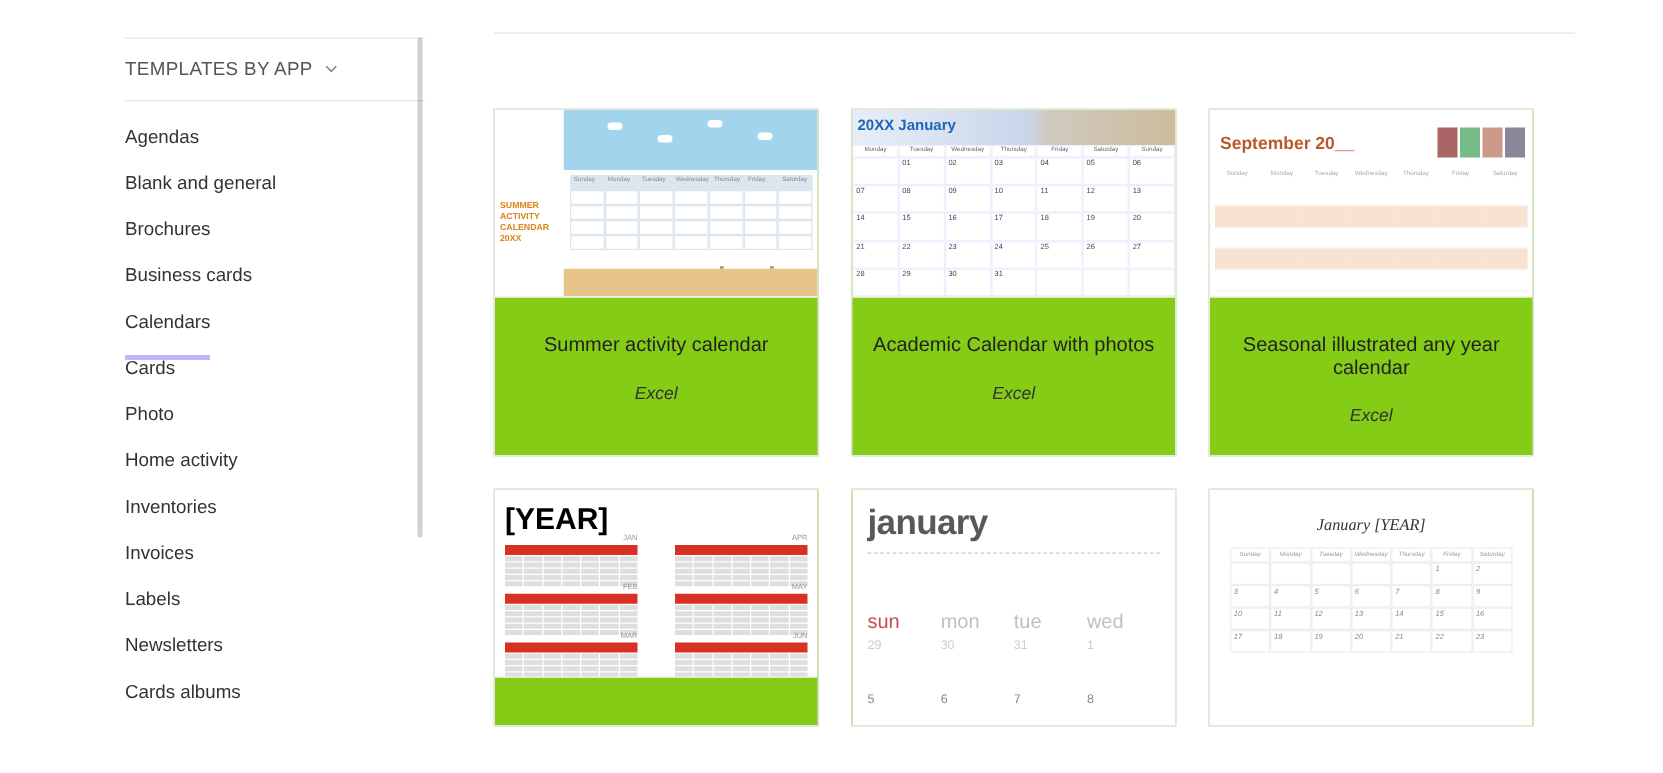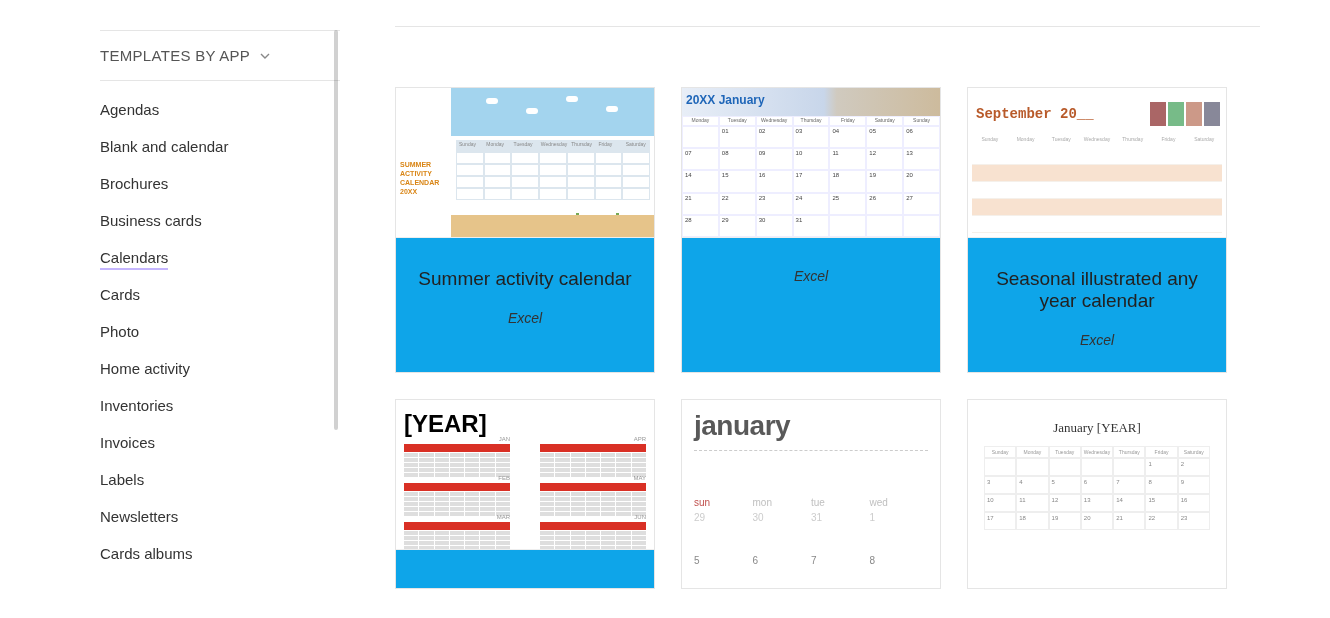--- a/index.html
+++ b/index.html
@@ -54,41 +54,41 @@
     list-style: none;
     padding-top: 10px;
   }
   .cat-list li {
     font-size: 15px;
     color: #333;
     padding: 10px 0;
     cursor: pointer;
   }
   .cat-list li.current span {
-    border-bottom: 2px solid #c4b5fd;
-    padding-bottom: 2px;
+    border-bottom: 4px solid #c4b5fd;
+    padding-bottom: 18px;
   }
   
   .main {
     flex: 1;
     padding: 0 70px 0 55px;
   }
   .main-divider {
     border-top: 1px solid #e5e5e5;
     margin-top: 26px;
   }
   .grid {
     display: grid;
     grid-template-columns: repeat(3, 260px);
     gap: 26px;
     margin-top: 60px;
   }
   .card {
     border: 1px solid #e5e5e5;
-    background: #0ea5e9;
+    background: #84cc16;
     cursor: pointer;
     display: flex;
     flex-direction: column;
   }
   .card.row2 {
     height: 190px;
     overflow: hidden;
   }
   .thumb {
     height: 150px;
@@ -96,21 +96,21 @@
     background: #fff;
     position: relative;
     overflow: hidden;
     border-bottom: 1px solid #eee;
   }
   .card-body {
     padding: 30px 14px 24px;
     text-align: center;
   }
   .card-title {
-    font-size: 19px;
+    font-size: 16px;
     color: #222;
     margin-bottom: 20px;
   }
   .card-app {
     font-style: italic;
     font-size: 14px;
     color: #333;
   }
   
   .thumb1 .sky {
@@ -155,21 +155,21 @@
     position:absolute; left:0; right:0; top:38px; bottom:0;
     display:flex; flex-direction:column;
   }
   .thumb2 .body .r{flex:1;display:flex;}
   .thumb2 .body .c{flex:1;border:1px solid #eef;font-size:6px;color:#444;padding:1px 2px;}
 
   
   .thumb3 .title {
     position:absolute; left:8px; top:18px;
     font-size:14px; font-weight:bold; color:#b85a2a;
-    font-family: Liberation Mono, monospace;
+    font-family: Liberation Sans, sans-serif;
   }
   .thumb3 .illus {
     position:absolute; right:6px; top:14px; width:70px; height:24px;
     display:flex; gap:2px;
   }
   .thumb3 .illus .bld{width:16px;background:#a66;}
   .thumb3 .illus .bld:nth-child(2){background:#7b8;}
   .thumb3 .illus .bld:nth-child(3){background:#c98;}
   .thumb3 .illus .bld:nth-child(4){background:#889;}
   .thumb3 .wk2{
@@ -188,29 +188,29 @@
   .thumb4 .mg{position:relative;}
   .thumb4 .mg .mn{position:absolute;right:0;top:-8px;font-size:6px;color:#999;}
   .thumb4 .mg .bar{height:8px;background:#d93025;}
   .thumb4 .mg .cells{display:grid;grid-template-columns:repeat(7,1fr);gap:1px;margin-top:1px;}
   .thumb4 .mg .cells .d{height:4px;background:#dedede;}
 
   
   .thumb5 {padding:10px 12px;}
   .thumb5 .jt{font-size:28px;font-weight:700;color:#595959;letter-spacing:-0.5px;}
   .thumb5 .dash{border-top:1px dashed #ccc;margin:8px 0 16px;}
-  .thumb5 .wkr{display:flex;font-size:10px;margin-top:46px;}
+  .thumb5 .wkr{display:flex;font-size:16px;margin-top:46px;}
   .thumb5 .wkr span{flex:1;color:#bfbfbf;}
   .thumb5 .wkr span.red{color:#c0504d;}
   .thumb5 .dr{display:flex;font-size:10px;margin-top:32px;color:#888;}
   .thumb5 .dr.top{margin-top:4px;color:#ccc;}
   .thumb5 .dr span{flex:1;}
 
   
-  .thumb6 {padding:20px 16px 4px;}
+  .thumb6 {padding:20px 16px 4px;font-style:italic;}
   .thumb6 .jt2{text-align:center;font-size:13px;font-family:Georgia,serif;color:#333;}
   .thumb6 .tbl{margin-top:10px;display:grid;grid-template-columns:repeat(7,1fr);}
   .thumb6 .tbl .hd{font-size:5px;color:#999;text-align:center;padding:2px 0;border:1px solid #eee;}
   .thumb6 .tbl .cc{font-size:6px;color:#888;height:18px;padding:2px;border:1px solid #eee;}
 </style>
 </head>
 <body>
 
 <div class="layout">
 
@@ -218,21 +218,21 @@
     <div class="sidebar-section-header first">
       <span>TEMPLATES BY APP</span>
       <span class="chev">
         <svg width="10" height="10" viewBox="0 0 10 10">
             <path d="M1 3l4 4 4-4" stroke="#888" stroke-width="1.4" fill="none"></path>
           </svg>
       </span>
     </div>
     <ul class="cat-list" id="cat-list">
         <li><span>Agendas</span></li>
-        <li><span>Blank and calendar</span></li>
+        <li><span>Blank and general</span></li>
         <li><span>Brochures</span></li>
         <li><span>Business cards</span></li>
         <li class="current"><span>Calendars</span></li>
         <li><span>Cards</span></li>
         <li><span>Photo</span></li>
         <li><span>Home activity</span></li>
         <li><span>Inventories</span></li>
         <li><span>Invoices</span></li>
         <li><span>Labels</span></li>
         <li><span>Newsletters</span></li>
@@ -365,20 +365,21 @@
                 <div class="c">29</div>
                 <div class="c">30</div>
                 <div class="c">31</div>
                 <div class="c"></div>
                 <div class="c"></div>
                 <div class="c"></div>
               </div>
             </div>
         </div>
         <div class="card-body">
+          <div class="card-title">Academic Calendar with photos</div>
           <div class="card-app">Excel</div>
         </div>
       </div>
 
       <div class="card">
         <div class="thumb thumb3">
           <div class="title">September 20__</div>
           <div class="illus">
               <div class="bld"></div>
               <div class="bld"></div>

